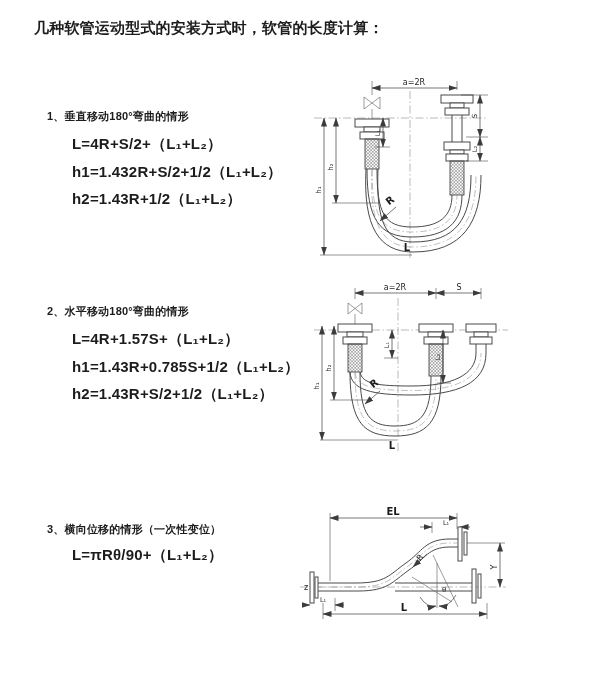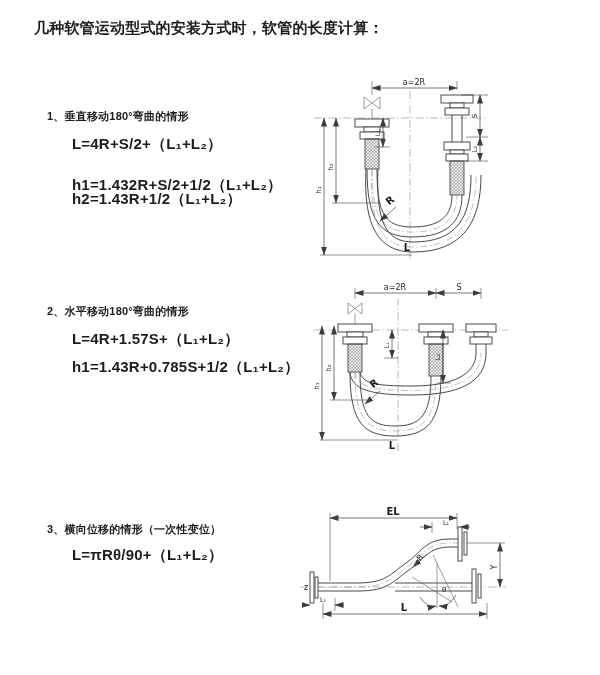--- a/index.html
+++ b/index.html
@@ -39,26 +39,27 @@
       <pattern id="braid" width="3.2" height="3.2" patternUnits="userSpaceOnUse">
         <path d="M0,3.2L3.2,0M0,0L3.2,3.2" stroke="#6a6a6a" stroke-width="0.5" fill="none"></path>
       </pattern>
     </defs>
   </svg>
 
   <p class="txt title" style="left:34px;top:19px">几种软管运动型式的安装方式时，软管的长度计算：</p>
 
   <p class="txt heading" style="left:47px;top:109px">1、垂直移动180°弯曲的情形</p>
   <p class="txt formula" style="left:72px;top:135px">L=4R+S/2+（L₁+L₂）</p>
-  <p class="txt formula" style="left:72px;top:176px">h1=1.432R+S/2+1/2（L₁+L₂）</p>
+  <p class="txt formula" style="left:72px;top:163px">h1=1.432R+S/2+1/2（L₁+L₂）</p>
   <p class="txt formula" style="left:72px;top:190px">h2=1.43R+1/2（L₁+L₂）</p>
 
   <p class="txt heading" style="left:47px;top:304px">2、水平移动180°弯曲的情形</p>
   <p class="txt formula" style="left:72px;top:330px">L=4R+1.57S+（L₁+L₂）</p>
   <p class="txt formula" style="left:72px;top:358px">h1=1.43R+0.785S+1/2（L₁+L₂）</p>
+  <p class="txt formula" style="left:72px;top:385px">h2=1.43R+S/2+1/2（L₁+L₂）</p>
 
   <p class="txt heading" style="left:47px;top:522px">3、横向位移的情形（一次性变位）</p>
   <p class="txt formula" style="left:72px;top:546px">L=πRθ/90+（L₁+L₂）</p>
 
   <svg class="fig" style="left:312px;top:75px" width="288" height="185" viewBox="0 0 288 185">
     <g>
       <line class="cl" x1="2" y1="43" x2="176" y2="43"></line>
       <line class="cl" x1="98" y1="16" x2="98" y2="183"></line>
     </g>
     <g>

